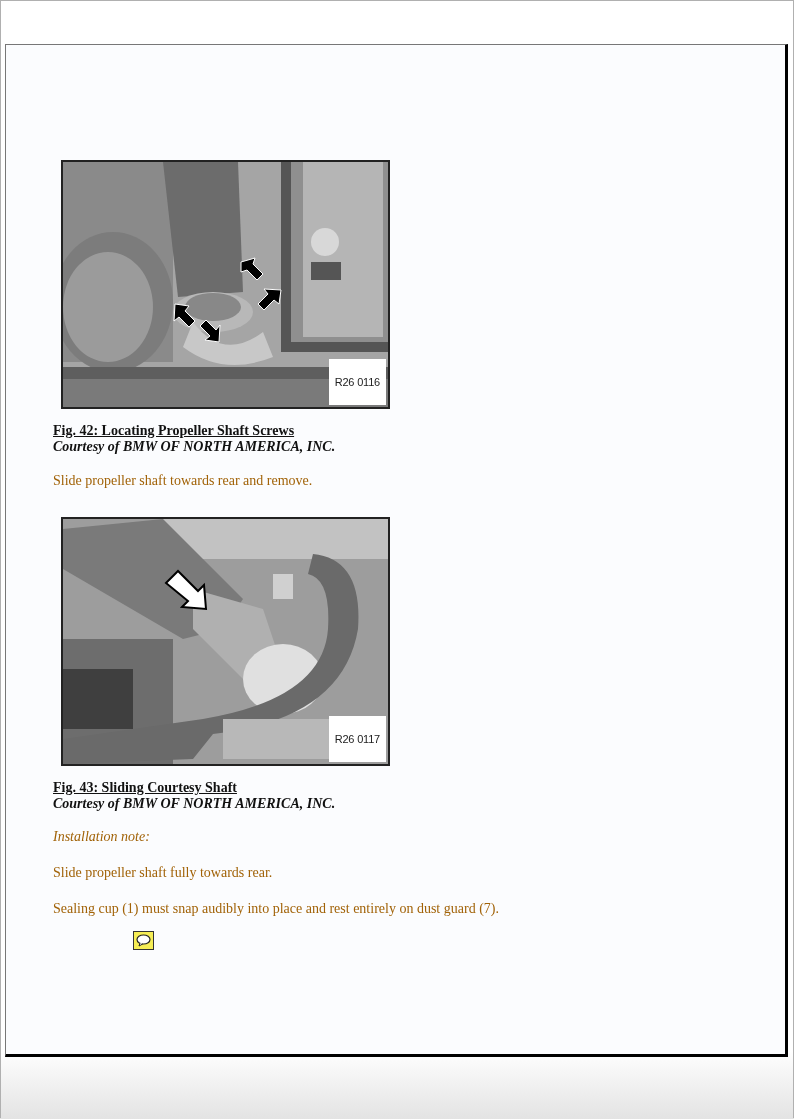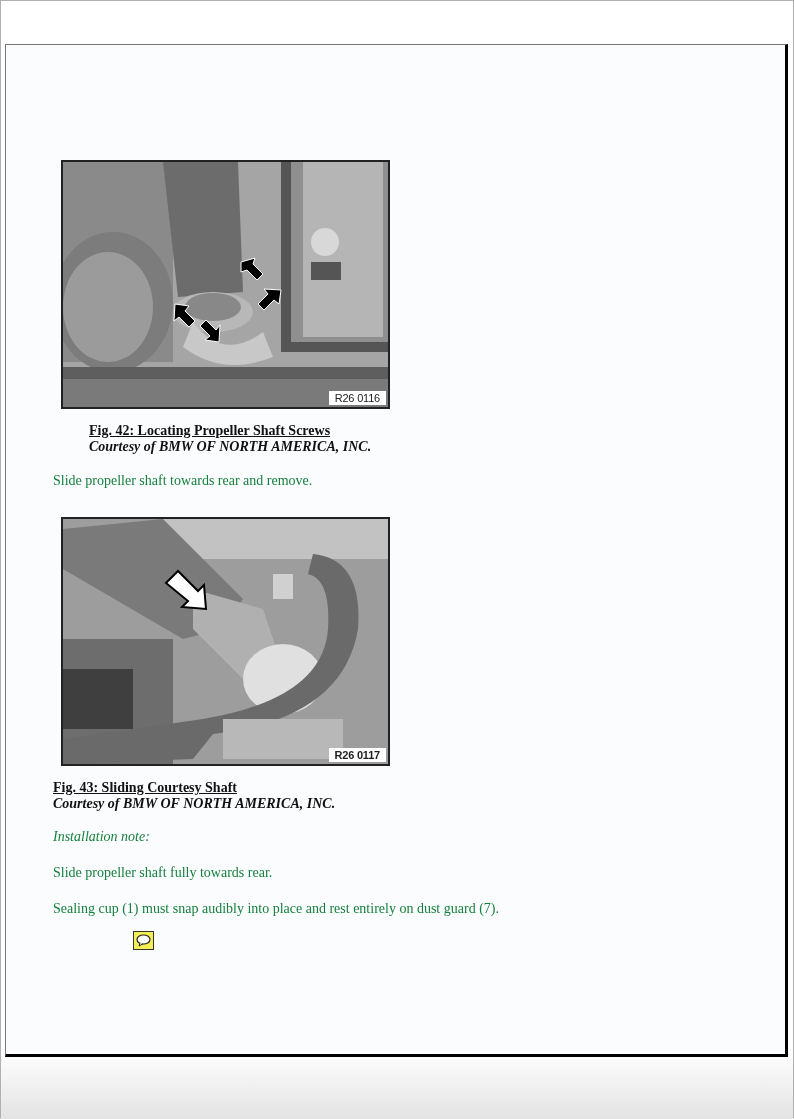--- a/index.html
+++ b/index.html
@@ -17,36 +17,36 @@
       background:#fbfcfe;
       border-top:1px solid #777;
       border-left:1px solid #777;
       border-right:3px solid #000;
       border-bottom:3px solid #000;
     }
     .figure {
       position:absolute; border:2px solid #222; background:#9a9a9a; overflow:hidden;
     }
     .fig42 { left:55px; top:115px; width:325px; height:245px; }
-    .fig43 { left:55px; top:472px; width:325px; height:245px;font-weight:bold; }
+    .fig43 { left:55px; top:472px; width:325px; height:245px; }
     .photo { position:absolute; inset:0; }
     .ref-label {
       position:absolute; right:2px; bottom:2px; background:#fff; color:#222;
-      font-family:"Liberation Sans", sans-serif; font-size:11px; padding:1px 6px;
+      font-family:"Liberation Sans", sans-serif; font-size:11px; padding:17px 6px;
       letter-spacing:-0.2px;
     }
     .caption {
       position:absolute; left:47px; font-size:14px; line-height:16px; color:#111; font-weight:bold;
     }
     .caption .title { text-decoration:underline; display:block; }
     .caption .credit { display:block;font-style:italic; }
-    .cap42 { top:378px;margin-left:36px; }
+    .cap42 { top:378px; }
     .cap43 { top:735px; }
     .para {
-      position:absolute; left:47px; font-size:14px; color:#15803d; white-space:nowrap;
+      position:absolute; left:47px; font-size:14px; color:#a16207; white-space:nowrap;
     }
     .p1 { top:428px; }
     .p2 { top:784px; font-style:italic; }
     .p3 { top:820px; }
     .p4 { top:856px; }
     .comment-icon {
       position:absolute; left:127px; top:886px; width:21px; height:19px;
       background:#f6ee55; border:1px solid #333; box-sizing:border-box;
       display:flex; align-items:center; justify-content:center;
     }

